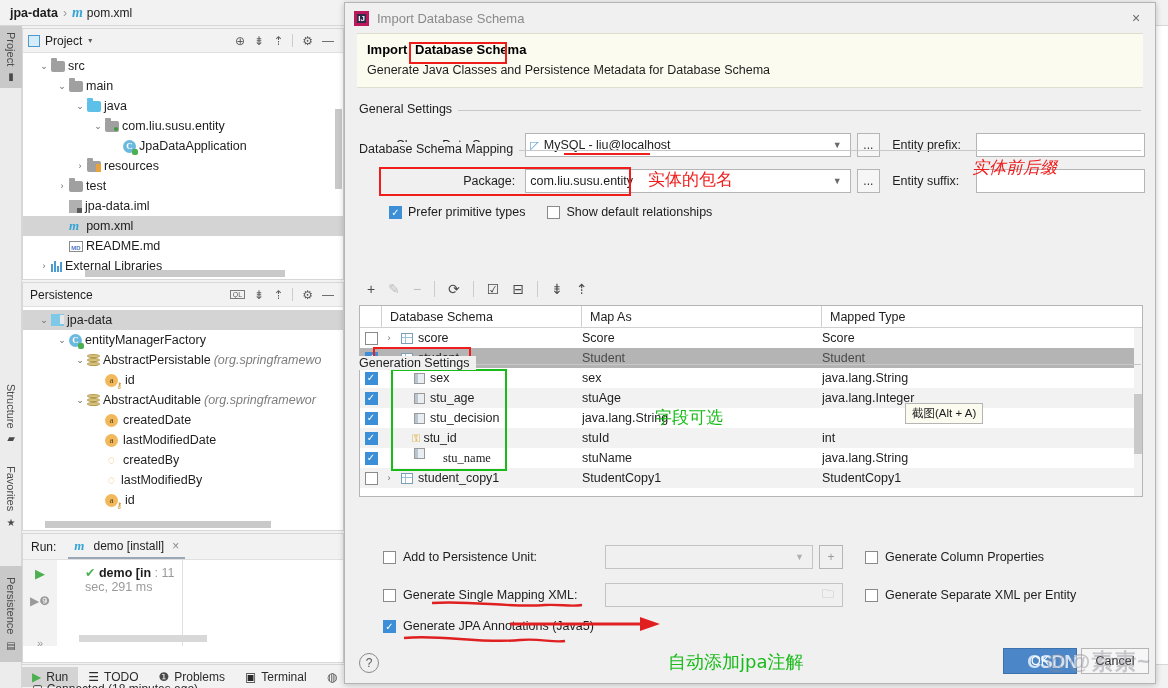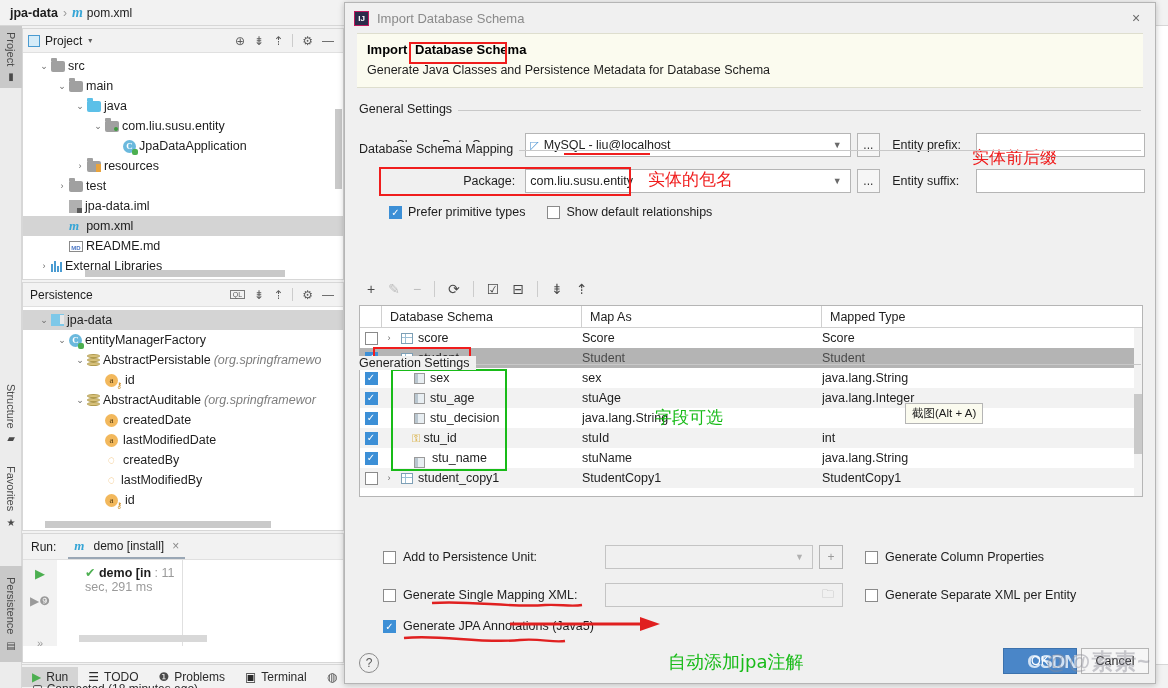--- a/index.html
+++ b/index.html
@@ -122,21 +122,21 @@
   .dialog {
     position: absolute; left: 344px; top: 2px; width: 812px; height: 682px;
     background: #f0f0f0; border: 1px solid #b5b5b5; box-shadow: 0 1px 6px rgba(0,0,0,.22);
   }
   .dlg-title {
     height: 30px; display:flex; align-items:center; padding: 0 6px 0 9px; background:#f0f0f0;
   }
   .ij-logo {
     width: 15px; height: 15px; background: #2b2b4a; color:#fff; font-size:8px; font-weight:bold;
     display:inline-flex; align-items:center; justify-content:center; font-family:"Liberation Sans", sans-serif;
-    border: 1px solid #be185d;
+    border: 3px solid #be185d;
   }
   .dlg-title-text { margin-left: 8px; color:#8a8a8a; font-size: 13px; }
   .dlg-close { margin-left:auto; width:26px; height:22px; display:flex; align-items:center; justify-content:center; color:#6a6a6a; font-size:14px;}
 
   .dlg-banner {
     margin: 0 12px; background:#fbfbef; border:1px solid #dedece; border-left:none; border-right:none;
     padding: 8px 10px 10px 10px;
   }
   .banner-h { font-weight: bold; font-size: 13px; color:#000; }
   .banner-sub { font-size: 12.5px; color:#1d1d1d; margin-top: 6px; }
@@ -634,21 +634,21 @@
           <span>stu_id</span>
         </div>
         <div class="td" style="width:240px;">stuId</div>
         <div class="td" style="width:318px;">int</div>
       </div>
 
       <div class="tr">
         <div class="td" style="width:22px;display:flex;align-items:center;justify-content:center;">
             <span class="cb on"></span>
           </div>
-        <div class="td" style="width:200px;display:flex;align-items:flex-end;gap:7px;padding-left:32px;">
+        <div class="td" style="width:200px;display:flex;align-items:flex-start;gap:18px;padding-left:32px;font-family:Liberation Serif, serif;">
           <span class="col-ico"></span>
           <span>stu_name</span>
         </div>
         <div class="td" style="width:240px;">stuName</div>
         <div class="td" style="width:318px;">java.lang.String</div>
       </div>
 
       <div class="tr alt">
         <div class="td" style="width:22px;display:flex;align-items:center;justify-content:center;">
             <span class="cb"></span>
@@ -726,18 +726,18 @@
   <svg style="position:absolute;left:0;top:0;width:1168px;height:688px;pointer-events:none;">
 
     <path d="M432,603 C470,600 510,608 545,605 C560,604 570,607 582,605" stroke="#e02020" stroke-width="2.4" fill="none"></path>
 
     <path d="M404,638 C440,634 480,644 520,640 C540,638 552,643 565,641" stroke="#e02020" stroke-width="2.4" fill="none"></path>
 
     <line x1="510" y1="624" x2="640" y2="624" stroke="#e02020" stroke-width="3.2"></line>
     <polygon points="640,617 660,624 640,631" fill="#e02020"></polygon>
   </svg>
 
-  <div class="ann txt-red" style="left:972px; top:146px;">实体前后缀</div>
+  <div class="ann txt-red" style="left:972px; top:156px;font-style:italic;">实体前后缀</div>
   <div class="ann txt-red" style="left:648px; top:168px;">实体的包名</div>
   <div class="ann txt-green" style="left:655px; top:406px;">字段可选</div>
   <div class="ann txt-green" style="left:668px; top:650px; font-size:18px;">自动添加jpa注解</div>
 
 </div>
 
 </body></html>

